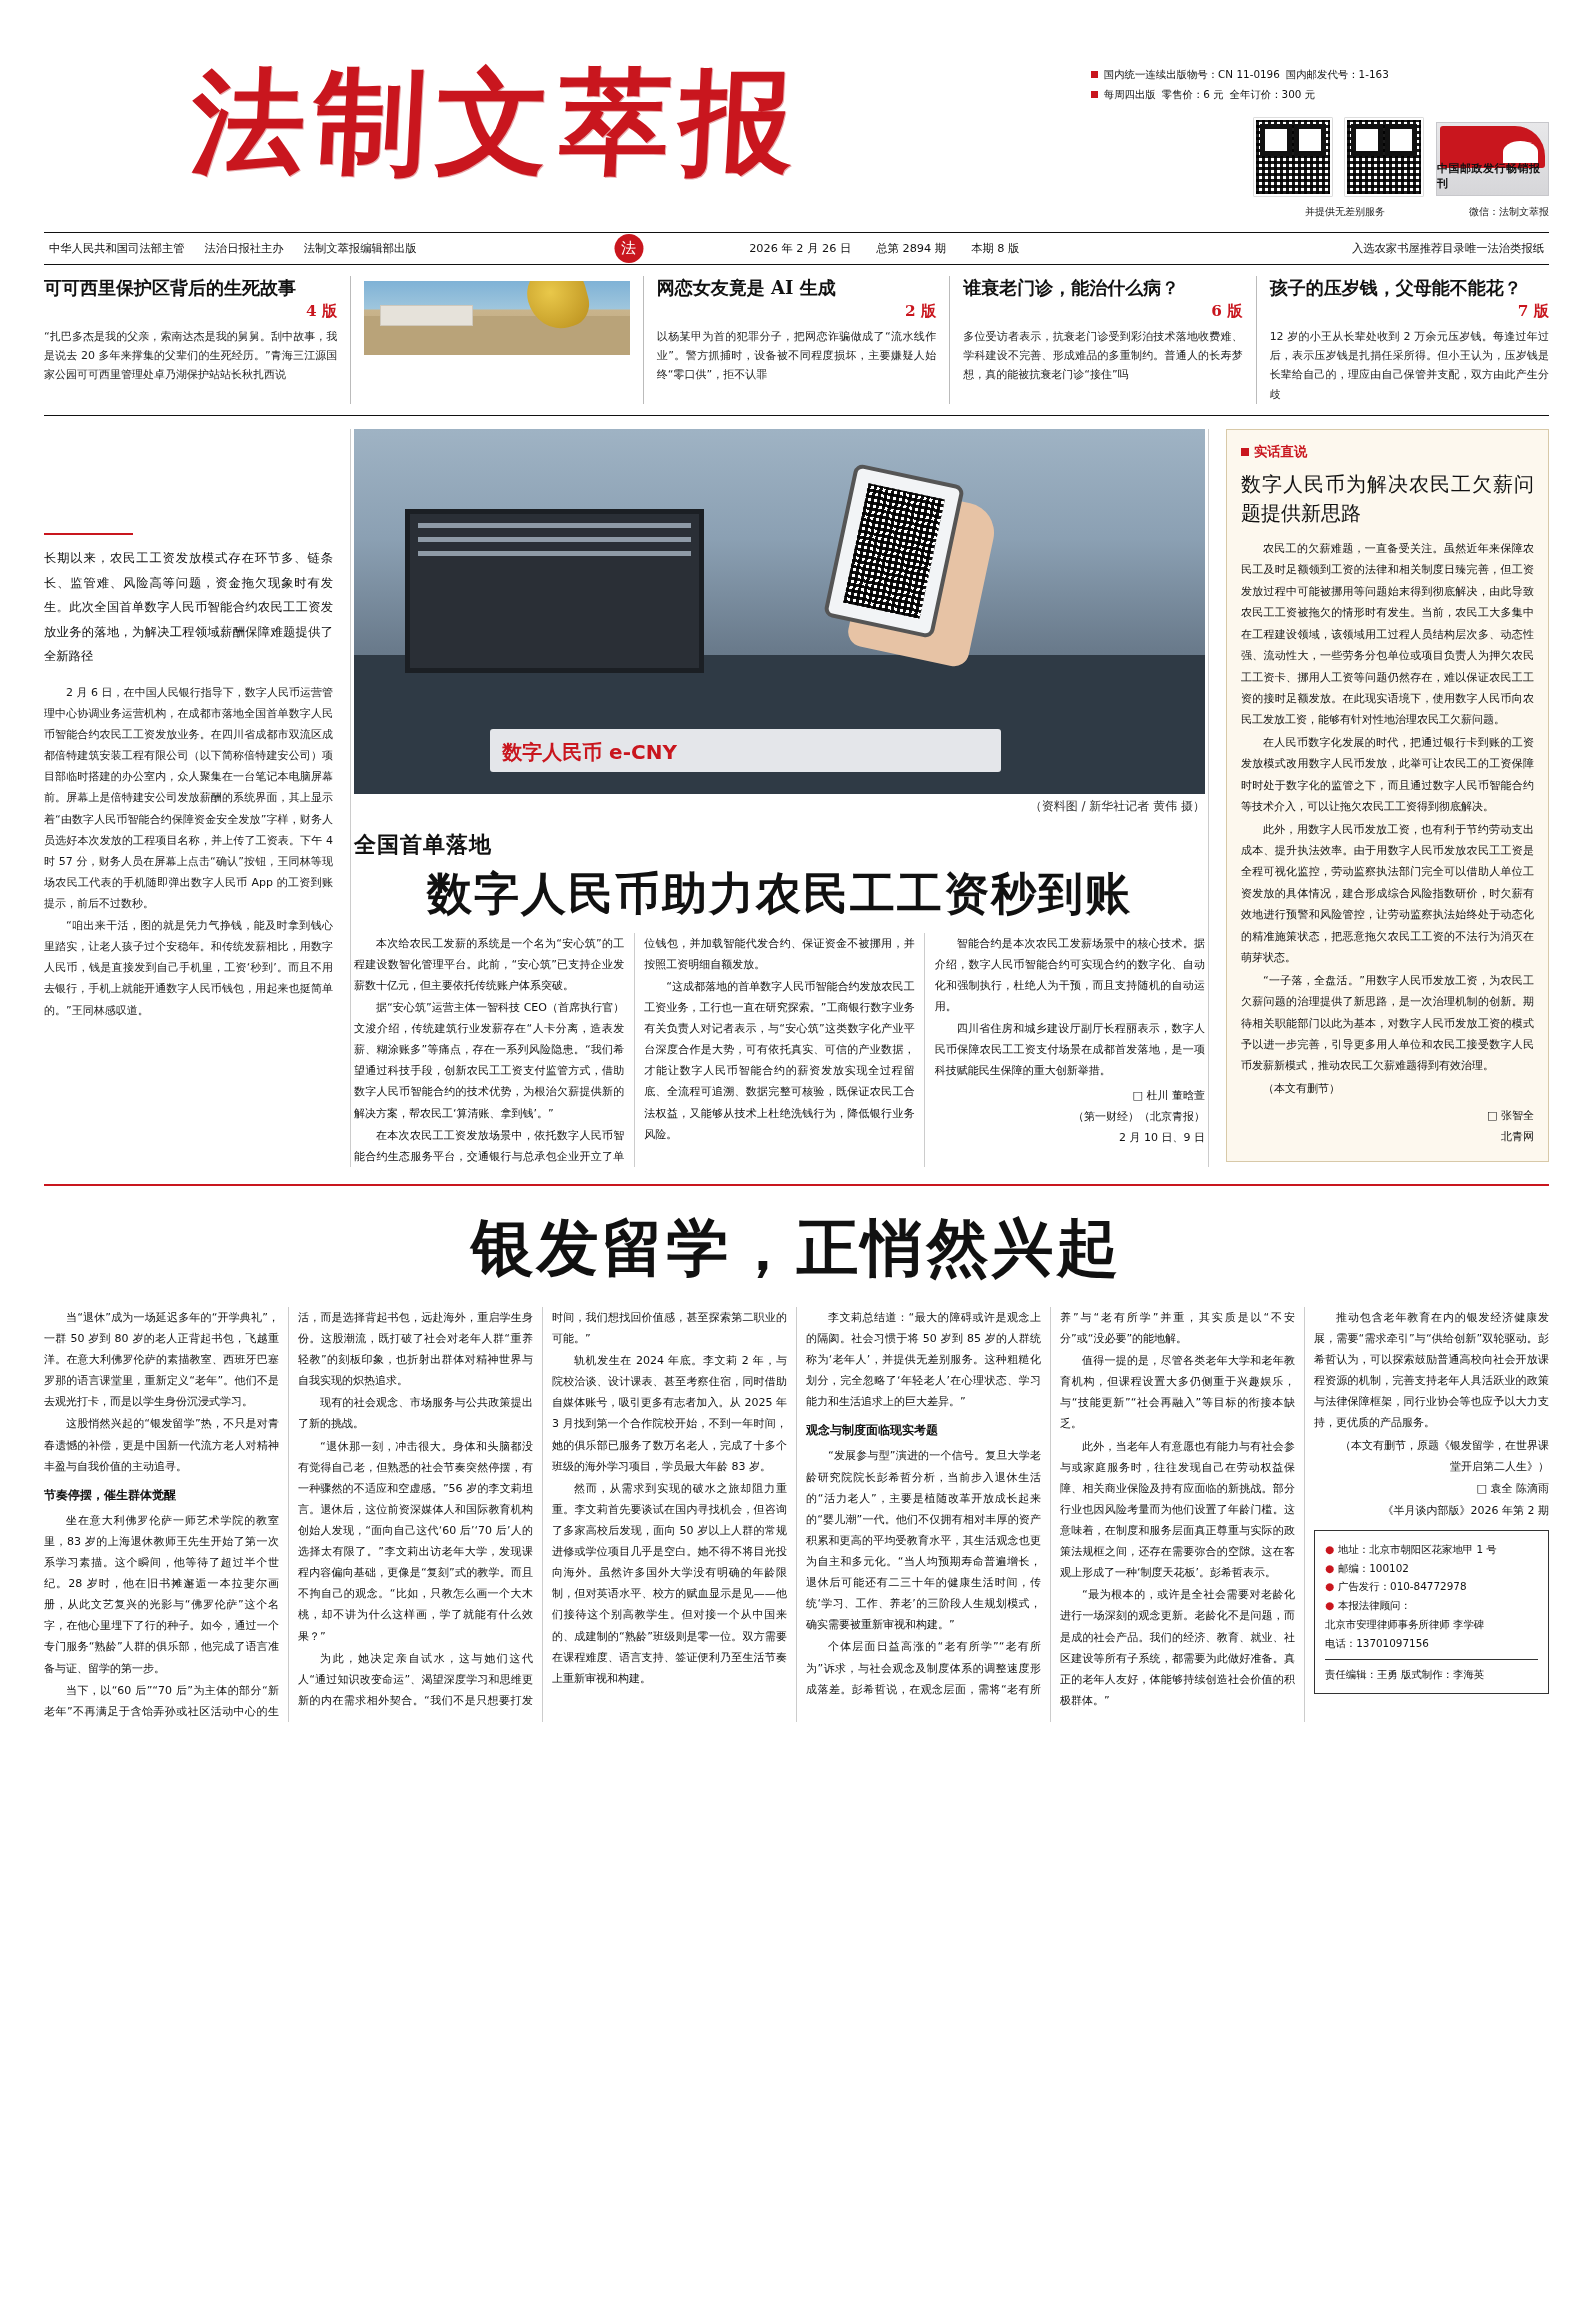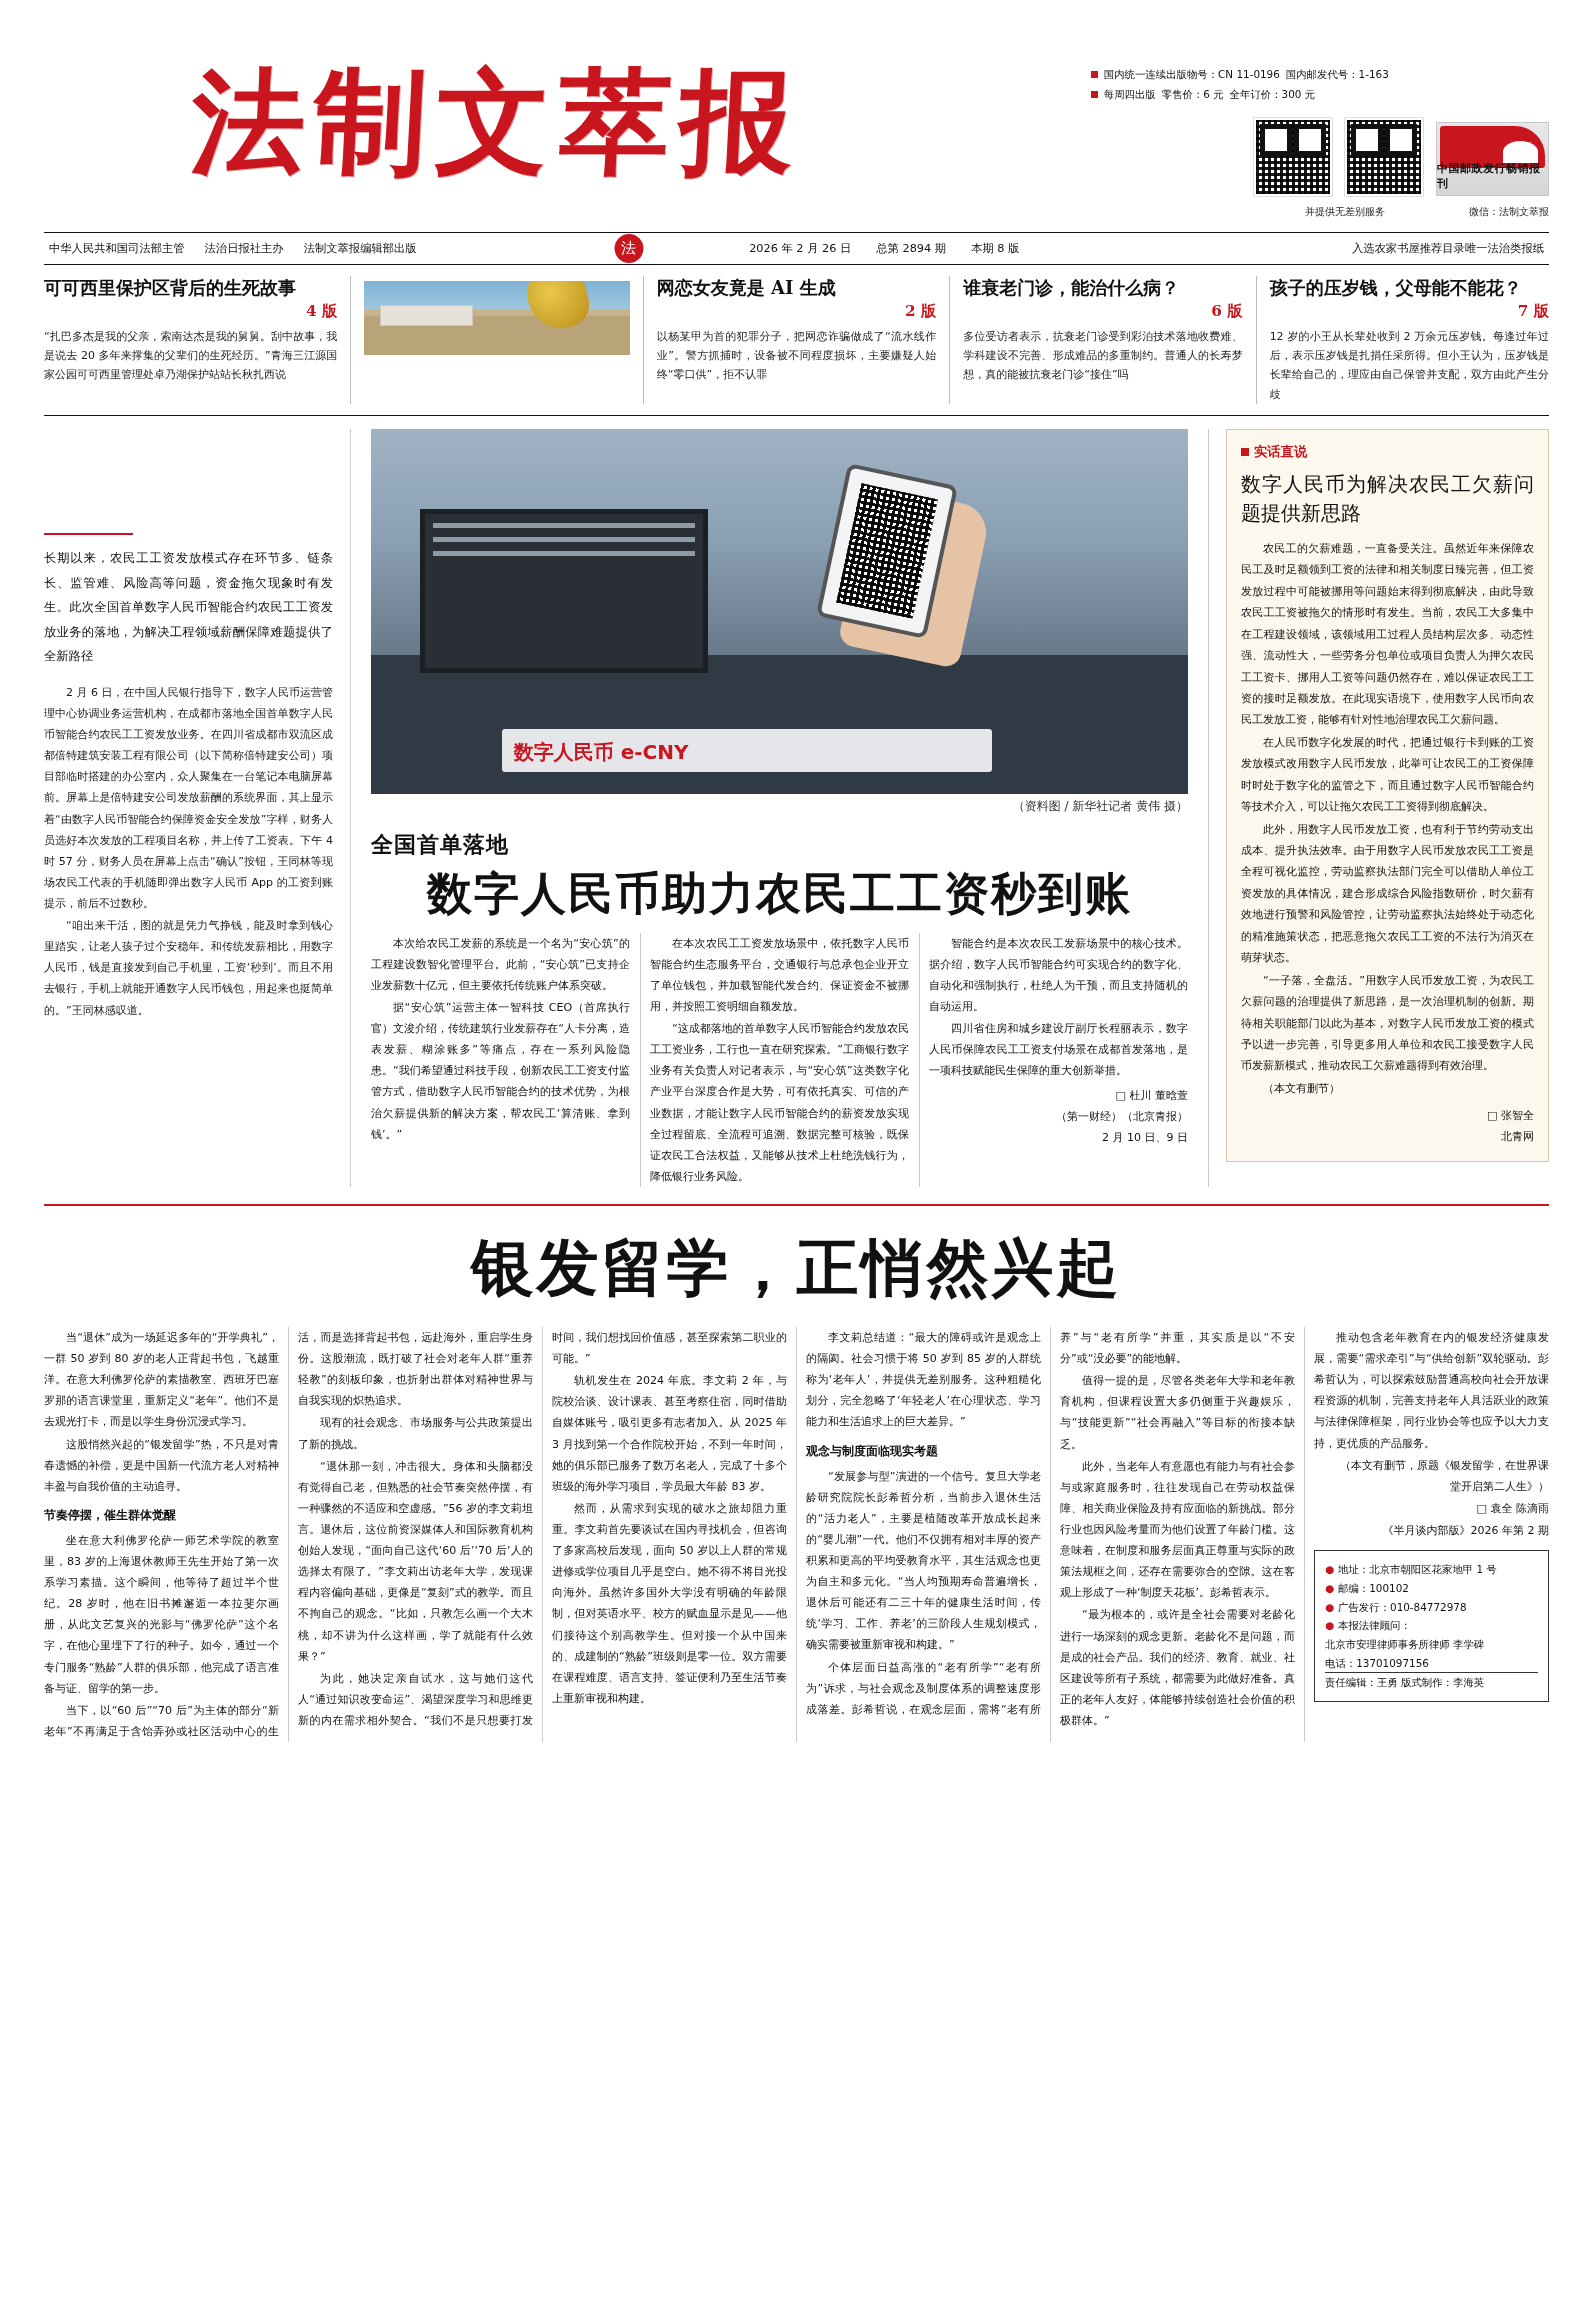--- a/index.html
+++ b/index.html
@@ -141,21 +141,21 @@
   .strip-photo .hill{position:absolute;bottom:0;left:0;right:0;height:52%;background:#b9a379;}
   .strip-photo .bld{position:absolute;bottom:38%;left:6%;width:34%;height:26%;background:#e6e2da;border:1px solid #cfc8bb;}
   .strip-photo .sculpt{position:absolute;bottom:34%;right:16%;width:59px;height:64px;
      background:radial-gradient(circle at 40% 40%,#e9c84a,#b98e1c);border-radius:50% 50% 40% 60%;transform:rotate(-15deg);}
   .flex1{flex:1.05}
   .flex-photo{flex:0.95}
 
   
   .main-area{display:flex;margin-top:13px;}
   .col-left{width:306px;padding-right:17px;box-sizing:border-box;}
-  .col-center{flex:1;padding:0 20px;box-sizing:border-box;border-left:0.5px solid #ccc;border-right:0.5px solid #ccc;}
+  .col-center{flex:1;padding:0 3px;box-sizing:border-box;border-left:0.5px solid #ccc;border-right:0.5px solid #ccc;}
   .col-right{width:340px;padding-left:17px;box-sizing:border-box;}
 
   .lead-intro{
     font-size:12.3px;line-height:2.0;text-align:justify;color:#111;
     margin-top:104px;margin-bottom:13px;
   }
   .redline{width:89px;height:2px;background:#c9161e;margin:0 0 11px 0;}
 
   .body-text{font-size:11px;line-height:1.92;text-align:justify;color:#191919;}
   .body-text p{margin:0 0 1px 0;text-indent:2em;}
@@ -220,21 +220,21 @@
     font-family:"DejaVu Serif","Liberation Serif",serif;}
   .feature-sign{text-align:right;text-indent:0;margin-top:6px;}
 
   .info-block{
     border:1px solid #333;padding:9px 10px;margin-top:9px;font-size:10.4px;line-height:1.8;
     break-inside:avoid;
   }
   .info-block .row{display:flex;gap:4px;align-items:flex-start;}
   .bullet-dot{color:#c9161e;font-weight:700;}
   .footer-credit{
-    border-top:1px solid #333;font-size:10.4px;
+    border-top:1px solid #333;margin-top:7px;padding-top:5px;font-size:10.4px;
   }
 </style>
 </head>
 <body>
 
 <div class="page">
 
   <div class="masthead">
     <div class="masthead-left">
       <div class="paper-title">法制文萃报</div>

